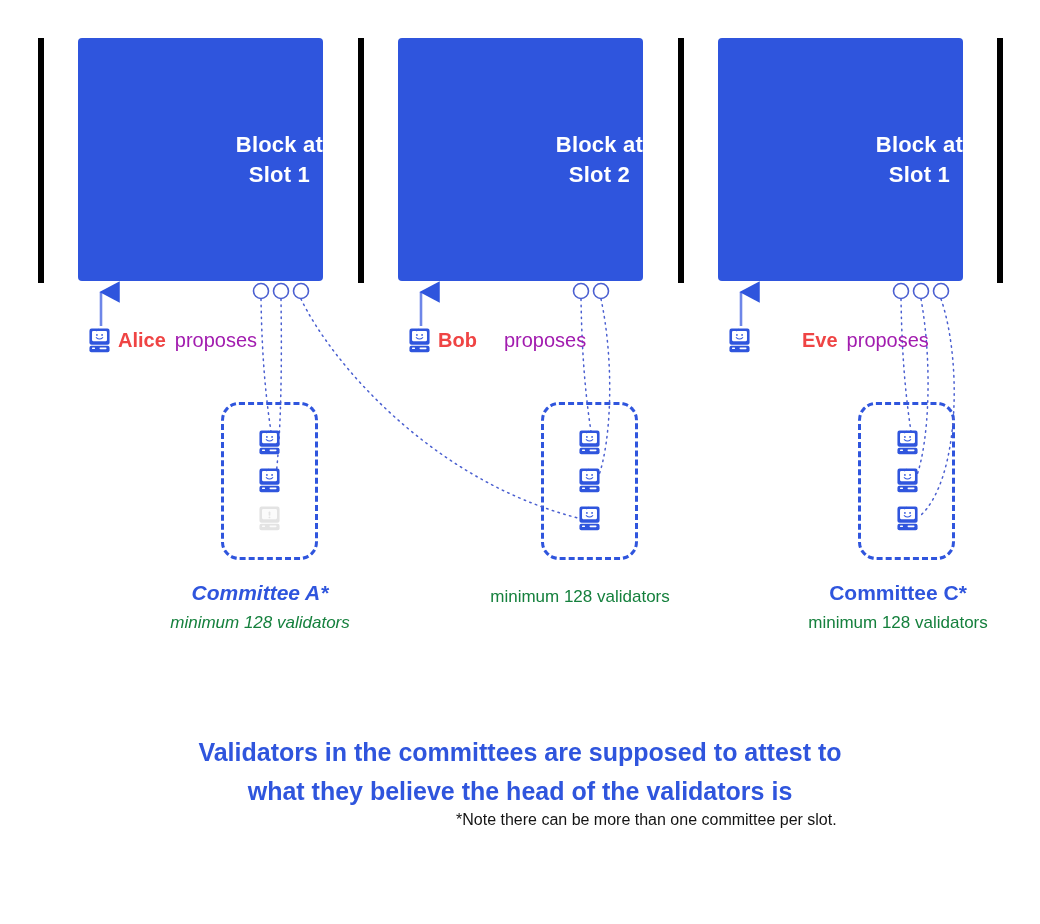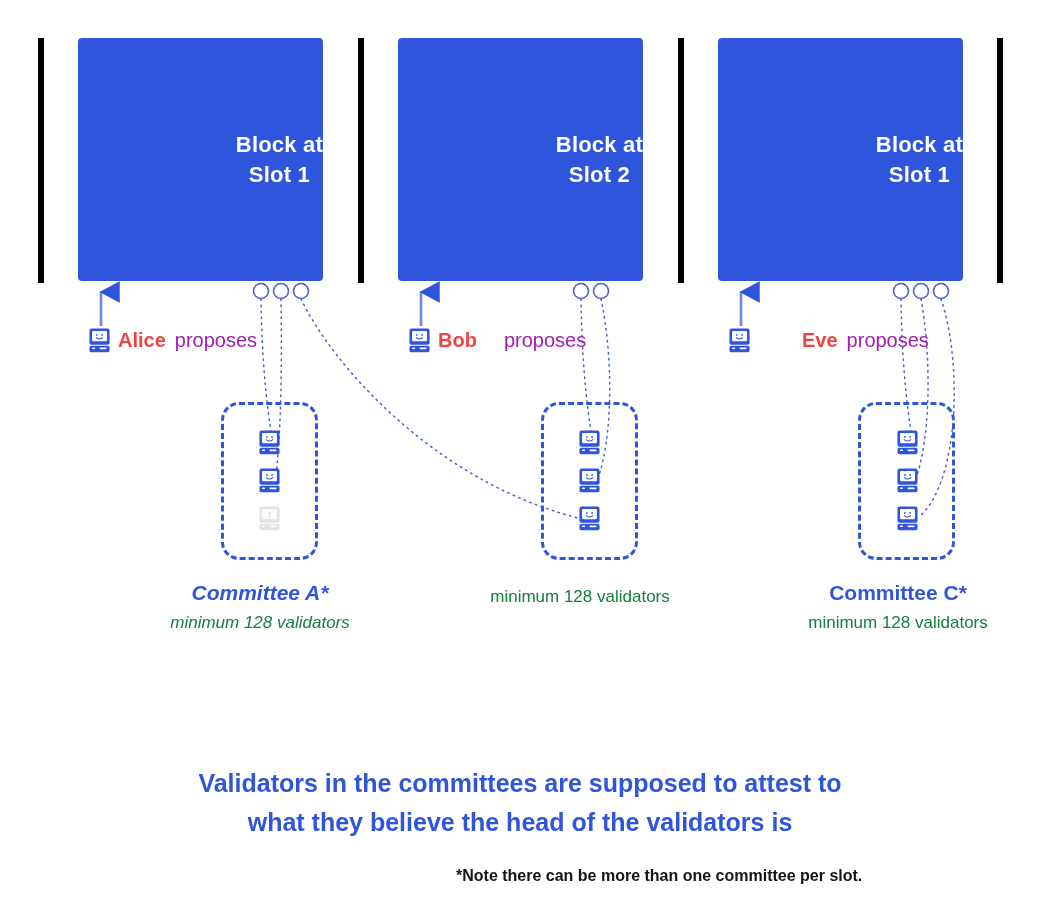--- a/index.html
+++ b/index.html
@@ -200,20 +200,20 @@
 
   <div class="cap" style="left:410px; top:580px; width:340px;">
     <div class="cap-sub">minimum 128 validators</div>
   </div>
 
   <div class="cap" style="left:728px; top:580px; width:340px;">
     <div class="cap-title">Committee C*</div>
     <div class="cap-sub">minimum 128 validators</div>
   </div>
 
-  <div class="summary" style="top:764px;">
+  <div class="summary" style="top:733px;">
     <span class="l1">Validators in the committees are supposed to attest to</span>
     <span class="l2">what they believe the head of the validators is</span>
   </div>
 
-  <div class="footnote" style="left:456px; top:867px;font-weight:bold;">*Note there can be more than one committee per slot.</div>
+  <div class="footnote" style="left:456px; top:811px;">*Note there can be more than one committee per slot.</div>
 
 </div>
 
 </body></html>

